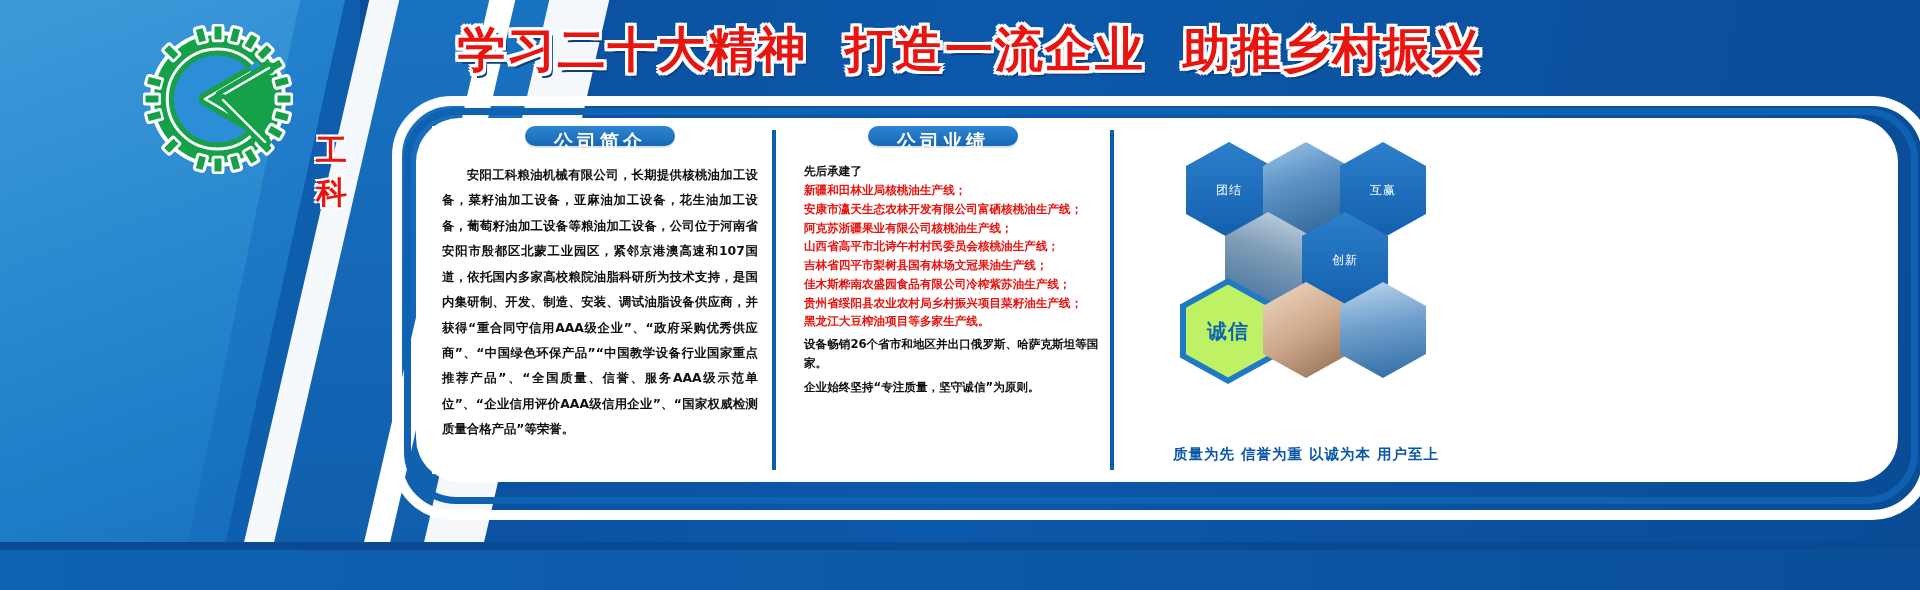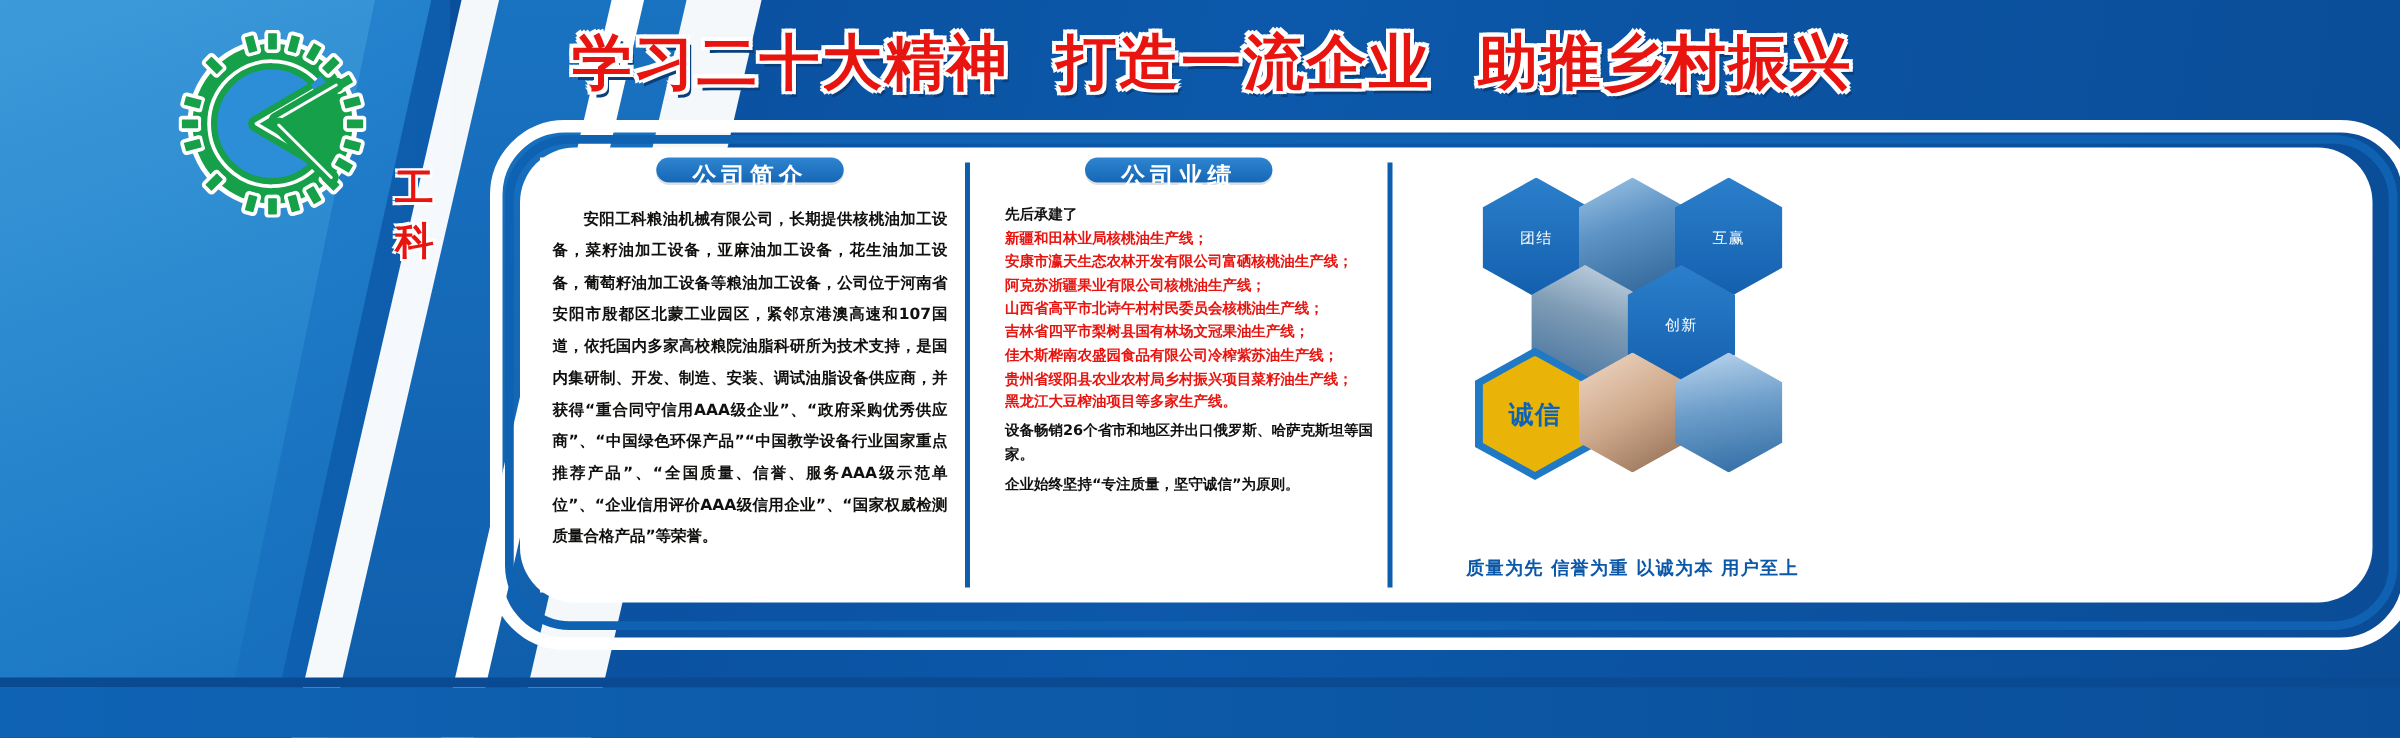--- a/index.html
+++ b/index.html
@@ -103,21 +103,21 @@
   .hex.solid{background:linear-gradient(180deg,#2b7fcb,#135fae);}
   .hex.photo-a{background:linear-gradient(160deg,#9fc6e6,#5d93c5 40%,#2b5f92);}
   .hex.photo-b{background:linear-gradient(200deg,#cbd9e6,#7d9bb5 45%,#3f6e9c);}
   .hex.photo-c{background:linear-gradient(150deg,#f0d9c6,#cfa98b 50%,#8d6a52);}
   .hex.photo-d{background:linear-gradient(170deg,#bcd6ee,#6f9fcb 45%,#2e6ba3);}
   .hex-ring{position:absolute;width:96px;height:106px;
     clip-path:polygon(50% 0,100% 25%,100% 75%,50% 100%,0 75%,0 25%);
     background:#1f79c4;display:flex;align-items:center;justify-content:center;}
   .hex-ring .inner{width:84px;height:93px;
     clip-path:polygon(50% 0,100% 25%,100% 75%,50% 100%,0 75%,0 25%);
-    background:#eab308;display:flex;align-items:center;justify-content:center;
+    background:#bef264;display:flex;align-items:center;justify-content:center;
     color:#0f63b4;font-size:20px;font-weight:bold;letter-spacing:1px;font-family:Liberation Serif, serif;}
 
   .slogan{position:absolute;left:0;bottom:10px;width:372px;text-align:center;
     color:#0b57a8;font-size:14.5px;font-weight:bold;letter-spacing:1px;
     font-family:"DejaVu Sans","Liberation Sans",sans-serif;}
 
   .bottom-strip{position:absolute;left:0;bottom:0;width:1920px;height:40px;
     background:linear-gradient(90deg,#0f63b4,#0a4e99);}
   .bottom-white{position:absolute;left:0;bottom:40px;width:1920px;height:8px;background:#0a4a93;}
 </style>

